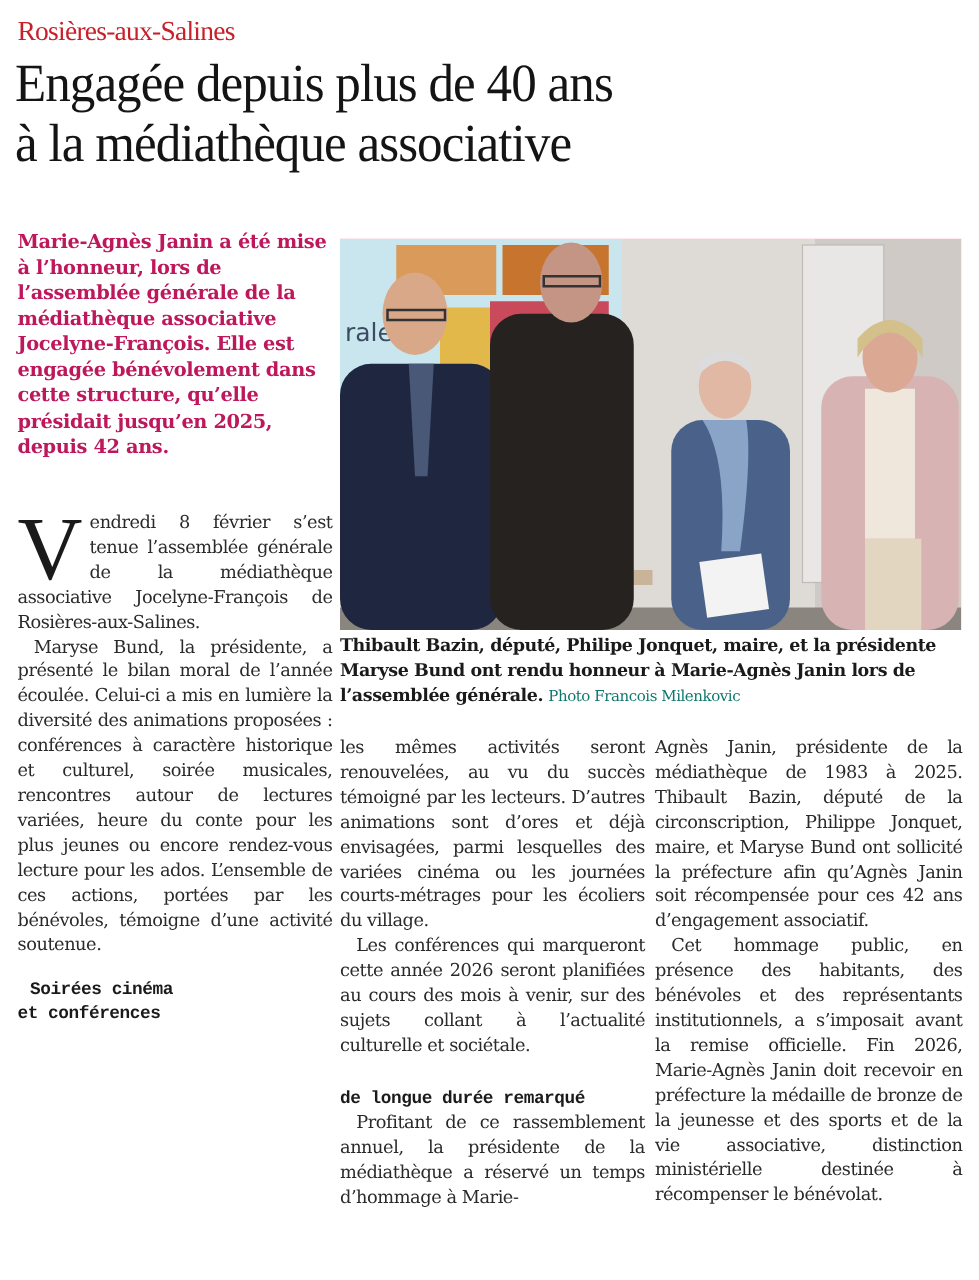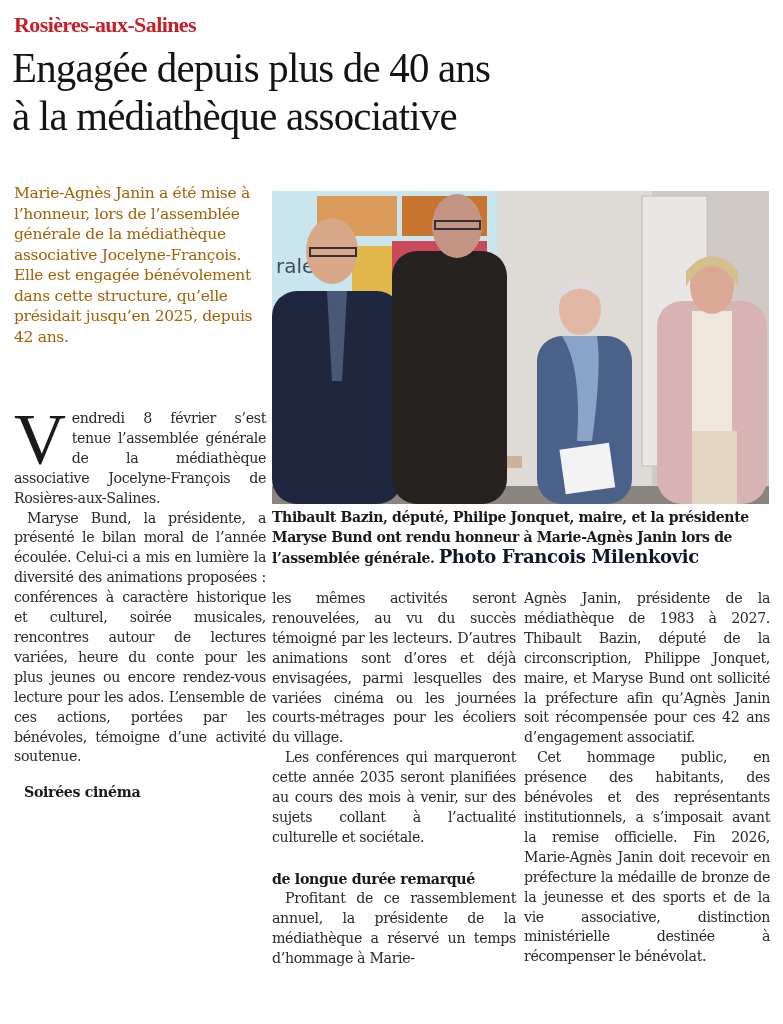--- a/index.html
+++ b/index.html
@@ -1,33 +1,33 @@
 <!DOCTYPE html>
 <html><head>
 <meta charset="utf-8">
 <style>
   html, body { margin:0; padding:0; background:#ffffff; }
   body { width:783px; height:1024px; position:relative; overflow:hidden; color:#1c1c1c; }
-  .kicker { position:absolute; left:14px; top:12px; font-family:"Liberation Serif", serif; font-weight:bold; font-size:22px; color:#c8202a; letter-spacing:-0.6px; }
+  .kicker { position:absolute; left:14px; top:12px; font-family:"Liberation Serif", serif; font-weight:normal; font-size:22px; color:#c8202a; letter-spacing:-0.6px; }
   .headline { position:absolute; left:12px; top:44px; width:770px; font-family:"Liberation Serif", serif; font-weight:normal; font-size:43px; line-height:48px; color:#141414; letter-spacing:-0.8px; transform:scaleX(0.95); transform-origin:left top; margin:0; }
-  .lede { position:absolute; left:14px; top:183px; width:252px; font-family:"DejaVu Serif", serif; font-weight:normal; font-size:15.5px; line-height:20.5px; color:#a16207; letter-spacing:-0.3px; margin:0; }
+  .lede { position:absolute; left:14px; top:183px; width:252px; font-family:"DejaVu Serif", serif; font-weight:bold; font-size:15.5px; line-height:20.5px; color:#be185d; letter-spacing:-0.3px; margin:0; }
   .col { position:absolute; font-family:"DejaVu Serif", serif; font-size:14.2px; line-height:19.9px; color:#2a2a2a; letter-spacing:-0.35px; text-align:justify; }
   .col p { margin:0; text-indent:13px; }
   .col p.noindent { text-indent:0; }
   .col1 { left:14px; top:409px; width:252px; }
   .col2 { left:272px; top:589px; width:244px; }
   .col3 { left:524px; top:589px; width:246px; }
   .dropcap { float:left; font-family:"Liberation Serif", serif; font-size:72px; line-height:56px; margin:2px 6px 0 0; color:#1a1a1a; }
-  .subhead { font-weight:bold; color:#1a1a1a; margin:16px 0 0 0; line-height:19px; text-indent:0; }
+  .subhead { font-weight:bold; color:#1a1a1a; margin:16px 0 0 0; line-height:19px; text-indent:0;font-family:Liberation Mono, monospace; }
   .subhead span { display:block; }
   .subhead .l1 { padding-left:10px; }
   .photo { position:absolute; left:272px; top:191px; width:497px; height:313px; overflow:hidden; background:#f9a8d4; }
   .caption { position:absolute; left:272px; top:507px; width:505px; font-family:"DejaVu Serif", serif; font-size:14px; line-height:20px; color:#1a1a1a; letter-spacing:-0.35px; }
   .caption .bold { font-weight:bold; }
-  .caption .credit { font-weight:bold; font-size:18px; color:#0f172a; }
+  .caption .credit { font-weight:normal; font-size:12px; color:#0f766e; }
 </style>
 </head>
 <body>
 
 <div class="kicker">Rosières-aux-Salines</div>
 
 <h1 class="headline">
   <span>Engagée depuis plus de 40 ans</span><br>
   <span>à la médiathèque associative</span>
 </h1>
@@ -86,28 +86,29 @@
 <div class="caption">
   <span class="bold">Thibault Bazin, député, Philipe Jonquet, maire, et la présidente Maryse Bund ont rendu honneur à Marie-Agnès Janin lors de l’assemblée générale.</span>
   <span class="credit">Photo Francois Milenkovic</span>
 </div>
 
 <div class="col col1">
   <p class="noindent"><span class="dropcap">V</span><span>endredi 8 février s’est tenue l’assemblée générale de la médiathèque associative Jocelyne-François de Rosières-aux-Salines.</span></p>
   <p>Maryse Bund, la présidente, a présenté le bilan moral de l’année écoulée. Celui-ci a mis en lumière la diversité des animations proposées : conférences à caractère historique et culturel, soirée musicales, rencontres autour de lectures variées, heure du conte pour les plus jeunes ou encore rendez-vous lecture pour les ados. L’ensemble de ces actions, portées par les bénévoles, témoigne d’une activité soutenue.</p>
   <div class="subhead">
     <span class="l1">Soirées cinéma</span>
+    <span>et conférences</span>
   </div>
 </div>
 
 <div class="col col2">
   <p class="noindent">les mêmes activités seront renouvelées, au vu du succès témoigné par les lecteurs. D’autres animations sont d’ores et déjà envisagées, parmi lesquelles des variées cinéma ou les journées courts-métrages pour les écoliers du village.</p>
-  <p>Les conférences qui marqueront cette année 2035 seront planifiées au cours des mois à venir, sur des sujets collant à l’actualité culturelle et sociétale.</p>
+  <p>Les conférences qui marqueront cette année 2026 seront planifiées au cours des mois à venir, sur des sujets collant à l’actualité culturelle et sociétale.</p>
   <div class="subhead" style="margin-top:22px">
     <span>de longue durée remarqué</span>
   </div>
   <p>Profitant de ce rassemblement annuel, la présidente de la médiathèque a réservé un temps d’hommage à Marie-</p>
 </div>
 
 <div class="col col3">
-  <p class="noindent">Agnès Janin, présidente de la médiathèque de 1983 à 2027. Thibault Bazin, député de la circonscription, Philippe Jonquet, maire, et Maryse Bund ont sollicité la préfecture afin qu’Agnès Janin soit récompensée pour ces 42 ans d’engagement associatif.</p>
+  <p class="noindent">Agnès Janin, présidente de la médiathèque de 1983 à 2025. Thibault Bazin, député de la circonscription, Philippe Jonquet, maire, et Maryse Bund ont sollicité la préfecture afin qu’Agnès Janin soit récompensée pour ces 42 ans d’engagement associatif.</p>
   <p>Cet hommage public, en présence des habitants, des bénévoles et des représentants institutionnels, a s’imposait avant la remise officielle. Fin 2026, Marie-Agnès Janin doit recevoir en préfecture la médaille de bronze de la jeunesse et des sports et de la vie associative, distinction ministérielle destinée à récompenser le bénévolat.</p>
 </div>
 
 </body></html>

